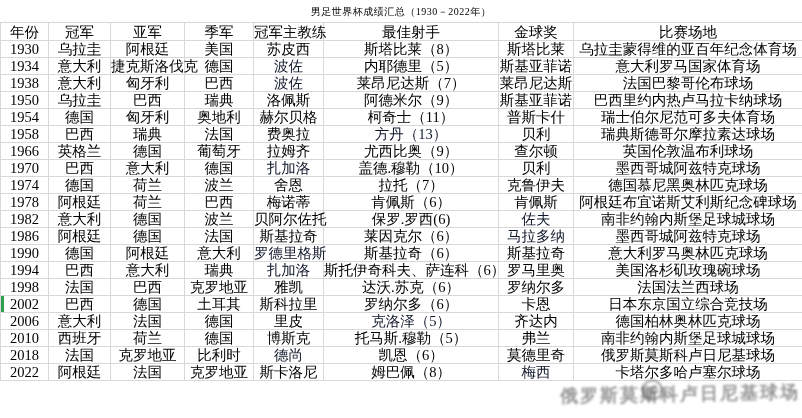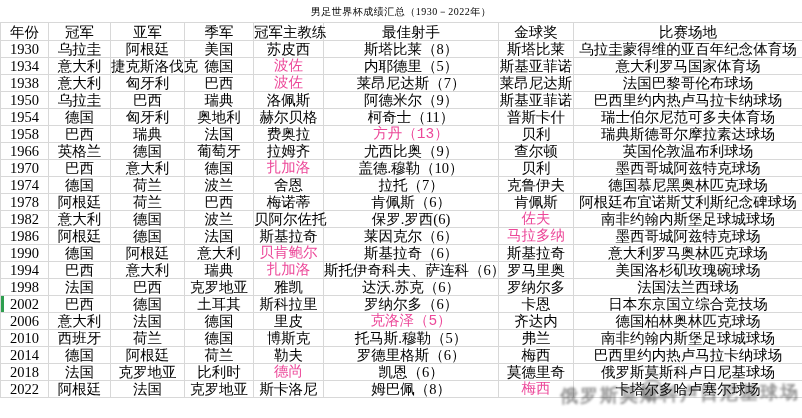--- a/index.html
+++ b/index.html
@@ -34,21 +34,21 @@
     text-align: center;
     vertical-align: middle;
     font-weight: normal;
     font-size: 14.5px;
     white-space: nowrap;
     overflow: visible;
     line-height: 16px;
   }
   thead tr { height: 18px; }
   tbody tr { height: 17px; margin-top: 26px; }
-  td.red { color: #ec4899; font-family: Liberation Mono, monospace; }
+  td.red { color: #0f172a; }
   td.selected { box-shadow: inset 3px 0 0 #2e9e4f; }
   .watermark {
     position: absolute;
     left: 558px; top: 380px;
     width: 244px; height: 34px;
     pointer-events: none;
     transform: rotate(-1deg);
   }
   .wm-garble {
     position: absolute;
@@ -223,21 +223,21 @@
         <td>斯基拉奇</td>
         <td>莱因克尔（6）</td>
         <td class="red">马拉多纳</td>
         <td>墨西哥城阿兹特克球场</td>
       </tr>
       <tr>
         <td>1990</td>
         <td>德国</td>
         <td>阿根廷</td>
         <td>意大利</td>
-        <td class="red">贝肯鲍尔</td>
+        <td class="red">罗德里格斯</td>
         <td>斯基拉奇（6）</td>
         <td>斯基拉奇</td>
         <td>意大利罗马奥林匹克球场</td>
       </tr>
       <tr>
         <td>1994</td>
         <td>巴西</td>
         <td>意大利</td>
         <td>瑞典</td>
         <td class="red">扎加洛</td>
@@ -277,30 +277,20 @@
       </tr>
       <tr>
         <td>2010</td>
         <td>西班牙</td>
         <td>荷兰</td>
         <td>德国</td>
         <td>博斯克</td>
         <td>托马斯.穆勒（5）</td>
         <td>弗兰</td>
         <td>南非约翰内斯堡足球城球场</td>
-      </tr>
-      <tr>
-        <td>2014</td>
-        <td>德国</td>
-        <td>阿根廷</td>
-        <td>荷兰</td>
-        <td>勒夫</td>
-        <td>罗德里格斯（6）</td>
-        <td>梅西</td>
-        <td>巴西里约内热卢马拉卡纳球场</td>
       </tr>
       <tr>
         <td>2018</td>
         <td>法国</td>
         <td>克罗地亚</td>
         <td>比利时</td>
         <td class="red">德尚</td>
         <td>凯恩（6）</td>
         <td>莫德里奇</td>
         <td>俄罗斯莫斯科卢日尼基球场</td>

